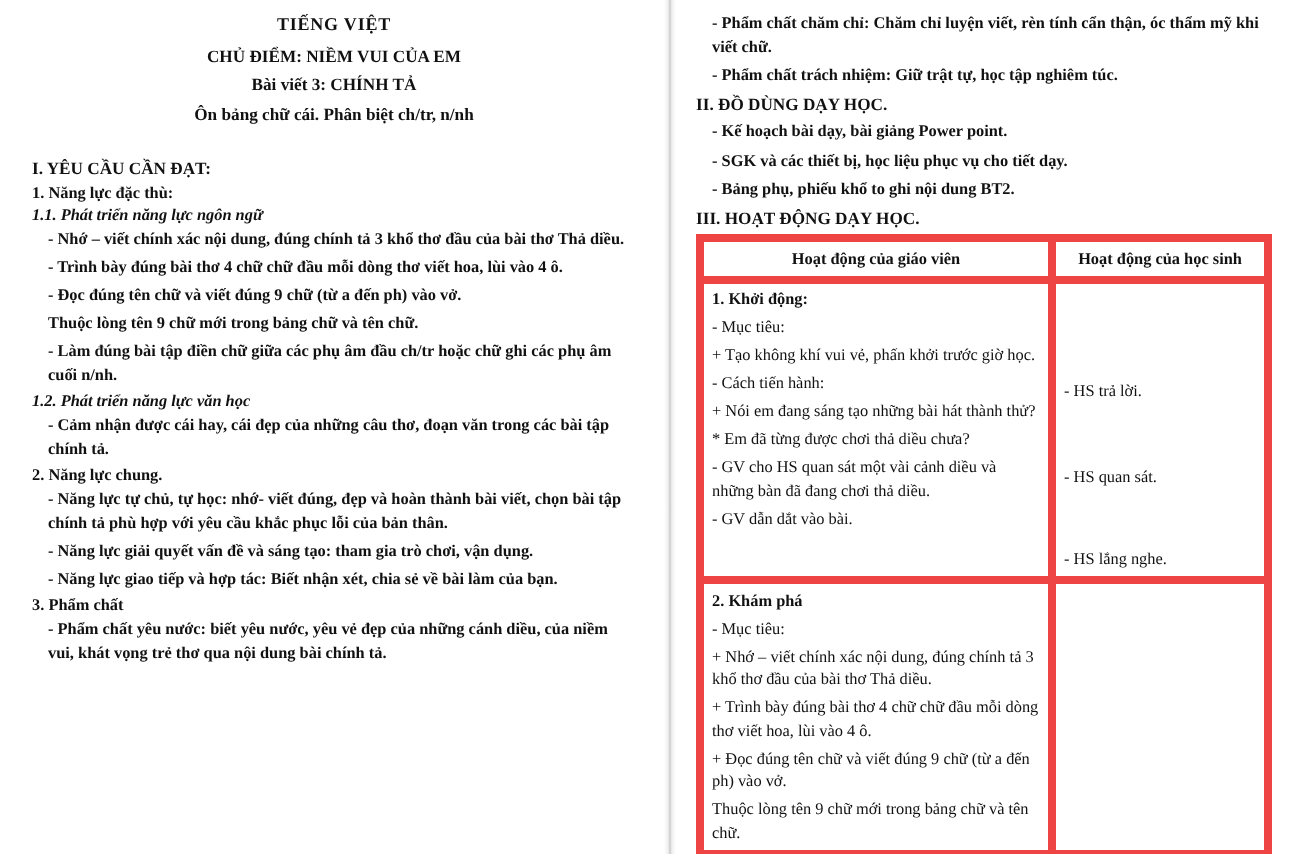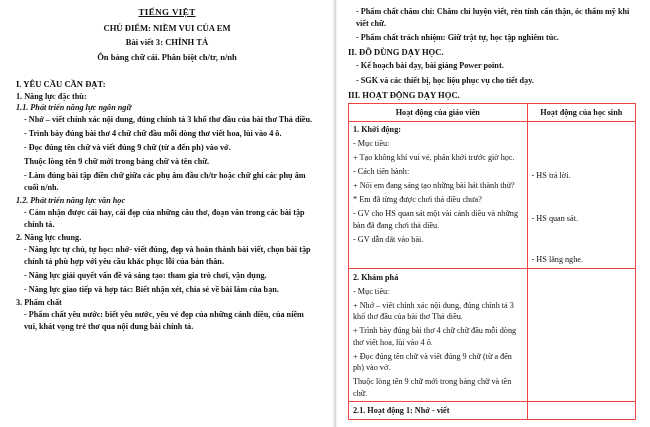--- a/index.html
+++ b/index.html
@@ -35,21 +35,21 @@
     width: 6px;
     height: 427px;
     background: linear-gradient(to right, #ffffff 0%, #efefef 35%, #c9c9c9 50%, #efefef 65%, #ffffff 100%);
   }
   .col-right {
     width: 312px;
     padding: 6px 14px 4px 10px;
   }
   .center { text-align: center; }
   .b { font-weight: bold; }
-  .u { text-decoration: underline; }
+  .u { }
 
   .line {
     font-size: 8.2px;
     line-height: 1.42;
     margin: 0 0 2.5px 0;
     white-space: pre-wrap;
   }
   .t-title {
     font-size: 9px;
     letter-spacing: .4px;
@@ -79,21 +79,21 @@
   }
   .indent { padding-left: 8px; font-weight: bold; }
 
   table.plan {
     width: 100%;
     border-collapse: collapse;
     table-layout: fixed;
     margin-top: 3px;
   }
   table.plan td, table.plan th {
-    border: 1px solid #ef4444;
+    border: 4px solid #ef4444;
     vertical-align: top;
     padding: 2.5px 4px;
     font-size: 8.2px;
     line-height: 1.4;
   }
   table.plan th {
     text-align: center;
     font-weight: bold;
   }
   .cell-p { margin: 0 0 2.5px 0; }
@@ -133,20 +133,21 @@
   </div>
 
   <div class="gutter"></div>
 
   <div class="col col-right">
     <div class="line indent">- Phẩm chất chăm chỉ: Chăm chỉ luyện viết, rèn tính cẩn thận, óc thẩm mỹ khi viết chữ.</div>
     <div class="line indent">- Phẩm chất trách nhiệm: Giữ trật tự, học tập nghiêm túc.</div>
     <div class="heading">II. ĐỒ DÙNG DẠY HỌC.</div>
     <div class="line indent">- Kế hoạch bài dạy, bài giảng Power point.</div>
     <div class="line indent">- SGK và các thiết bị, học liệu phục vụ cho tiết dạy.</div>
+    <div class="line indent">- Bảng phụ, phiếu khổ to ghi nội dung BT2.</div>
     <div class="heading">III. HOẠT ĐỘNG DẠY HỌC.</div>
 
     <table class="plan">
       <tbody>
           <tr>
         <th class="col-gv">Hoạt động của giáo viên</th>
         <th class="col-hs">Hoạt động của học sinh</th>
       </tr>
       <tr>
         <td>

